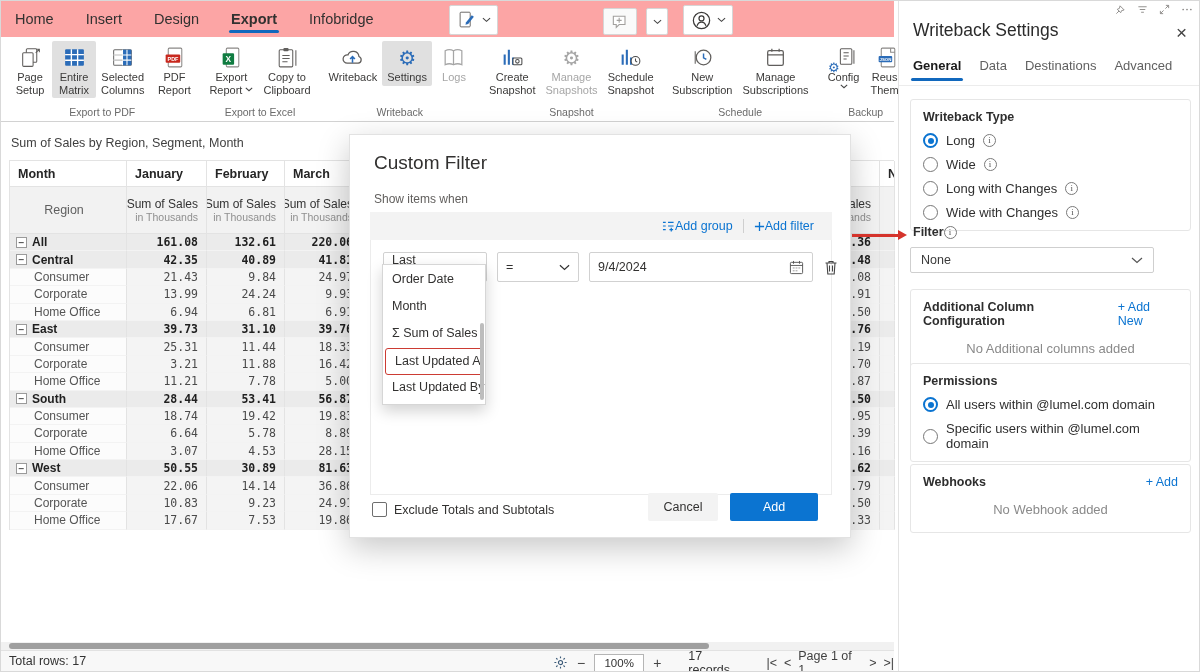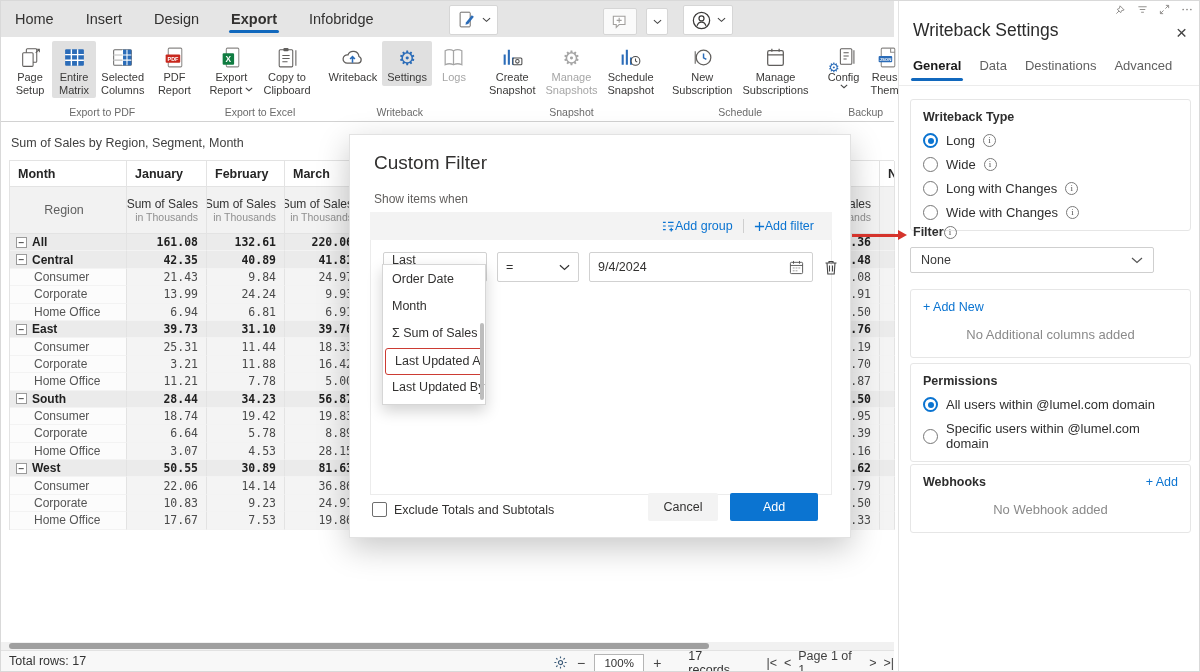--- a/index.html
+++ b/index.html
@@ -1,20 +1,20 @@
 <!DOCTYPE html>
 <html><head>
 <meta charset="utf-8">
 <style>
   * { margin:0; padding:0; box-sizing:border-box; }
   html,body { width:1200px; height:672px; font-family:"Liberation Sans",sans-serif; background:#fff; }
   .app { position:relative; width:1200px; height:672px; overflow:hidden; background:#fff; border:1px solid #d9d9d9; }
 
   
-  .topbar { position:absolute; left:0; top:0; width:893px; height:36px; background:#e5e5e5; }
+  .topbar { position:absolute; left:0; top:0; width:893px; height:36px; background:#fca5a5; }
   .tabs { position:absolute; left:12px; top:0; height:36px; display:flex; align-items:center; gap:28px; }
   .tab { font-size:14.5px; color:#323130; cursor:pointer; position:relative; padding:8px 2px; }
   .tab.active { font-weight:bold; }
   .tab.active::after { content:""; position:absolute; left:0; right:0; bottom:2px; height:3px; background:#1168bd; border-radius:2px; }
   .floatbtn { position:absolute; display:flex; align-items:center; gap:4px; border:1px solid #d6d6d6; background:#fff; border-radius:2px; padding:2px 6px; height:30px; }
   .chev svg { display:block; }
 
   
   .ribbon { position:absolute; left:0; top:36px; width:893px; height:85px; border-bottom:1px solid #d2d2d2; display:flex; align-items:stretch; padding:2px 0 0 4px; }
   .rgroup { position:relative; display:flex; align-items:flex-start; padding:2px 3px 16px 3px; }
@@ -525,21 +525,21 @@
             <div class="gcell fill"></div>
             <div class="gcell vcell">7.87</div>
             <div class="gcell pcell"></div>
           </div>
           <div class="trow group">
             <div class="gcell rowhead">
               <span class="collapse">−</span>
               <span>South</span>
             </div>
             <div class="gcell vcell">28.44</div>
-            <div class="gcell vcell">34.23</div>
+            <div class="gcell vcell">53.41</div>
             <div class="gcell vcell">56.87</div>
             <div class="gcell fill"></div>
             <div class="gcell vcell">1.50</div>
             <div class="gcell pcell"></div>
           </div>
           <div class="trow">
             <div class="gcell rowhead indent">
               <span>Consumer</span>
             </div>
             <div class="gcell vcell">18.74</div>
@@ -764,20 +764,21 @@
     </div>
     <div class="filter-select">
       <span>None</span>
       <svg width="12" height="7" viewBox="0 0 12 7">
           <path d="M1 1l5 4.5L11 1" stroke="#555" fill="none" stroke-width="1.2"></path>
         </svg>
     </div>
 
     <div class="card" style="top:288px;">
       <div class="card-head">
+        <span class="card-label">Additional Column Configuration</span>
         <span class="addlink">+ Add New</span>
       </div>
       <div class="empty-text">No Additional columns added</div>
     </div>
 
     <div class="card" style="top:362px;">
       <div class="card-label">Permissions</div>
       <div id="perm-options">
           <div class="radio-row">
             <span class="rcirc on"></span>

